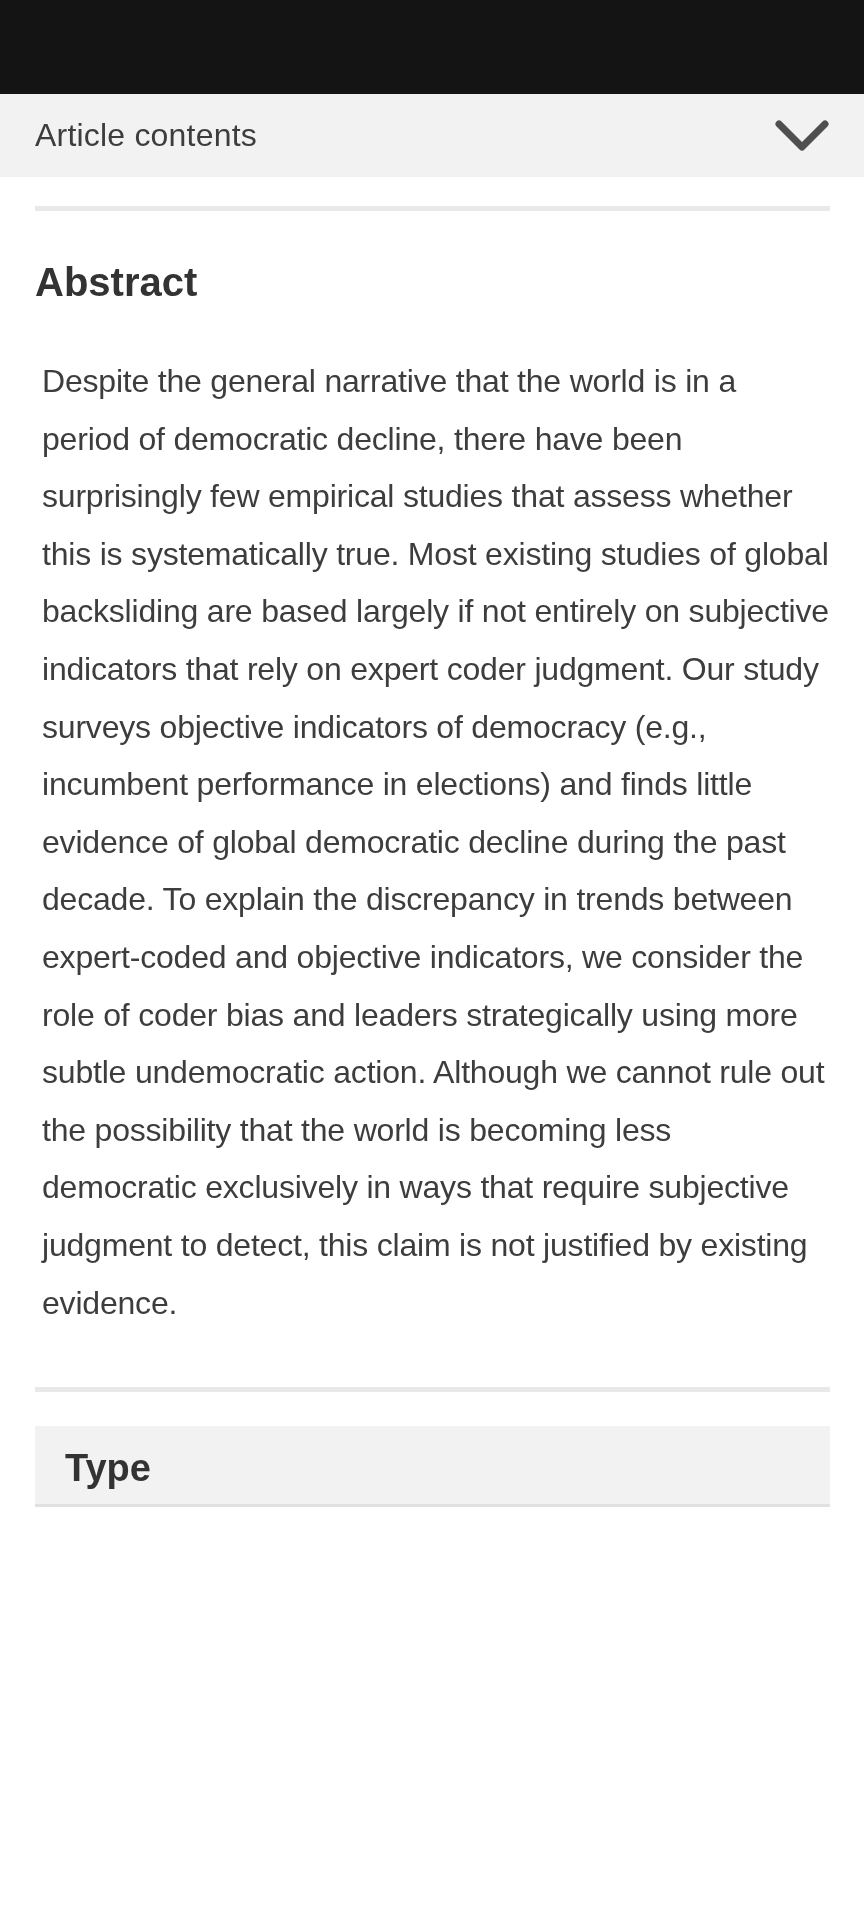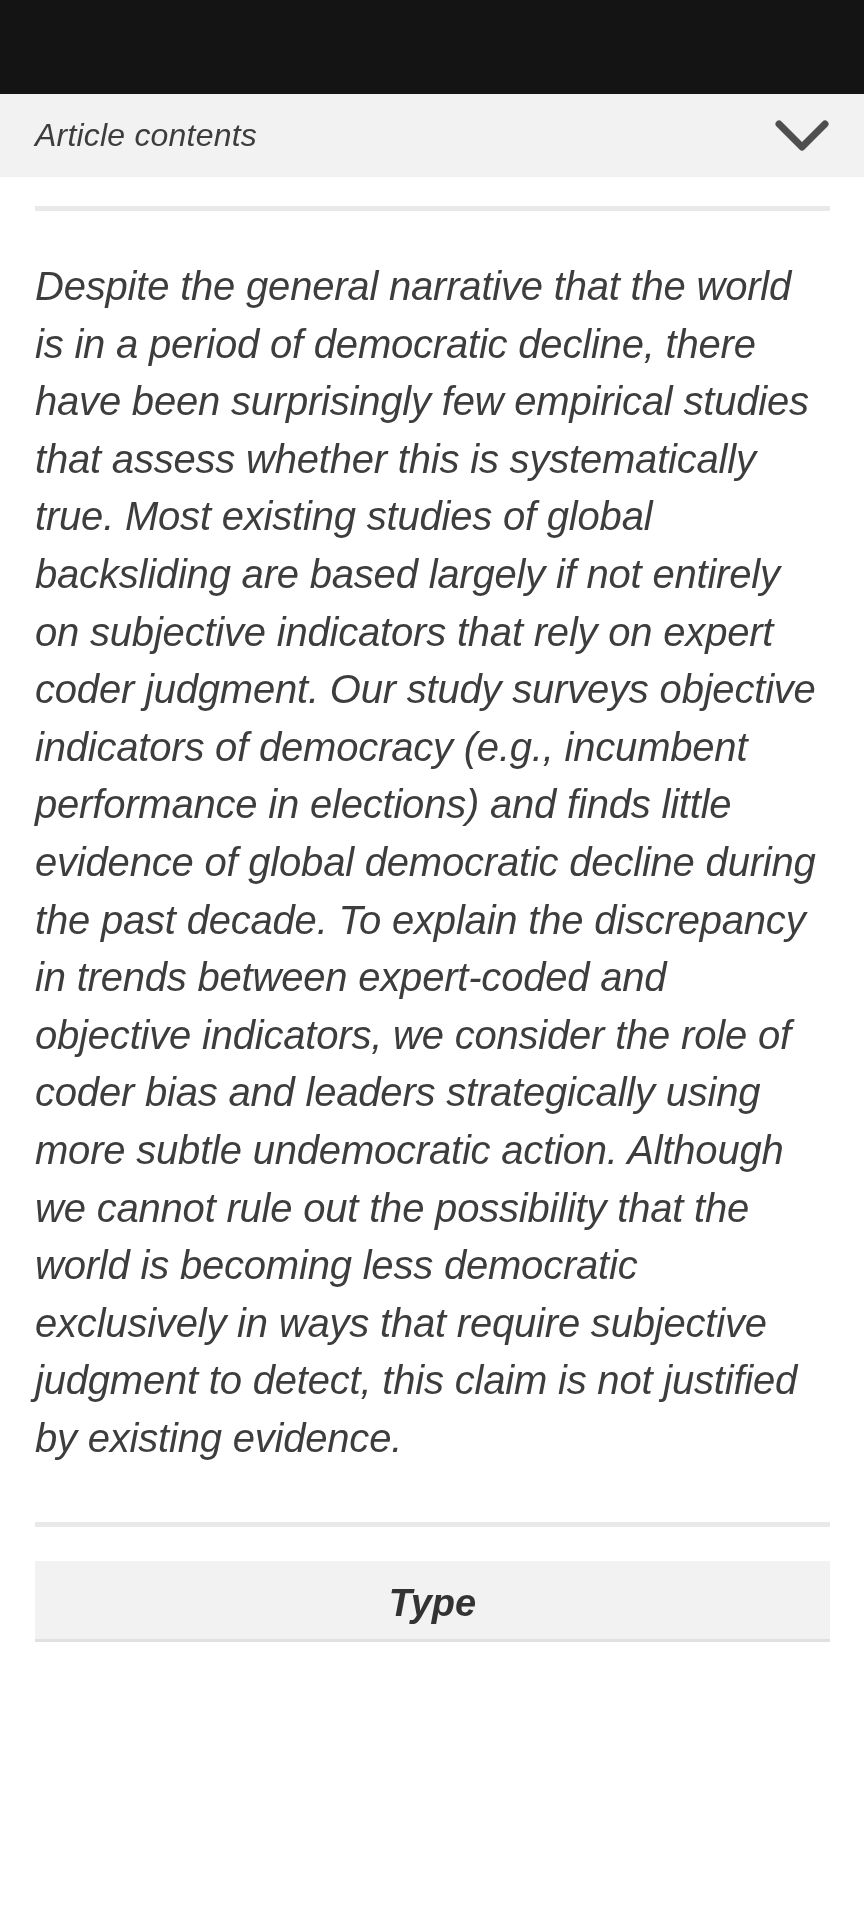--- a/index.html
+++ b/index.html
@@ -3,21 +3,20 @@
 <meta charset="utf-8">
 <style>
   html, body { margin: 0; padding: 0; background: #ffffff; }
   .screen {
     position: relative;
     width: 864px;
     height: 1664px;
     background: #ffffff;
     overflow: hidden;
     font-family: "Liberation Sans", "DejaVu Sans", sans-serif;
-    font-style: italic;
   }
   .bar-top {
     position: absolute;
     top: 0; left: 0;
     width: 100%;
     height: 94px;
     background: #141414;
   }
   .contents-bar {
     position: absolute;
@@ -53,22 +52,22 @@
   .divider-top { margin: 29px 0 0 0; }
   .divider-bottom { margin: 55px 0 0 0; }
   .abstract-heading {
     margin: 47px 0 0 0;
     font-size: 40px;
     line-height: 48px;
     font-weight: bold;
     color: #333333;
   }
   .abstract-body {
-    margin: 47px 0 0 0;
-    font-size: 40px;
+    margin: 47px 0 0 7px;
+    font-size: 32px;
     line-height: 57.6px;
     letter-spacing: -0.2px;
     color: #3d3d3d;
   }
   .meta-panel {
     margin: 34px 0 0 0;
     background: #f2f2f2;
   }
   .meta-row {
     padding: 18px 30px 12px 30px;
@@ -78,21 +77,20 @@
   }
   .meta-row.last {
     padding-bottom: 70px;
   }
   .meta-label {
     margin: 0;
     font-size: 38px;
     line-height: 48px;
     font-weight: bold;
     color: #333333;
-    text-align: center;
   }
   .meta-value {
     margin: 16px 0 0 0;
     font-size: 36px;
     line-height: 50px;
     color: #3d3d3d;
   }
   .bar-bottom {
     position: absolute;
     top: 1809px; left: 0;
@@ -115,20 +113,21 @@
       <svg class="chevron" width="56" height="36" viewBox="0 0 56 36">
         <polyline points="5,6 28,29 51,6" fill="none" stroke="#4f4f4f" stroke-width="7" stroke-linecap="round" stroke-linejoin="round"></polyline>
       </svg>
     </span>
   </div>
 
   <div class="content">
 
     <hr class="divider divider-top">
 
+    <h2 class="abstract-heading">Abstract</h2>
 
     <p class="abstract-body">Despite the general narrative that the world is in a period of democratic decline, there have been surprisingly few empirical studies that assess whether this is systematically true. Most existing studies of global backsliding are based largely if not entirely on subjective indicators that rely on expert coder judgment. Our study surveys objective indicators of democracy (e.g., incumbent performance in elections) and finds little evidence of global democratic decline during the past decade. To explain the discrepancy in trends between expert-coded and objective indicators, we consider the role of coder bias and leaders strategically using more subtle undemocratic action. Although we cannot rule out the possibility that the world is becoming less democratic exclusively in ways that require subjective judgment to detect, this claim is not justified by existing evidence.</p>
 
     <hr class="divider divider-bottom">
 
     <div class="meta-panel">
 
       <div class="meta-row first">
         <h3 class="meta-label">Type</h3>
       </div>

